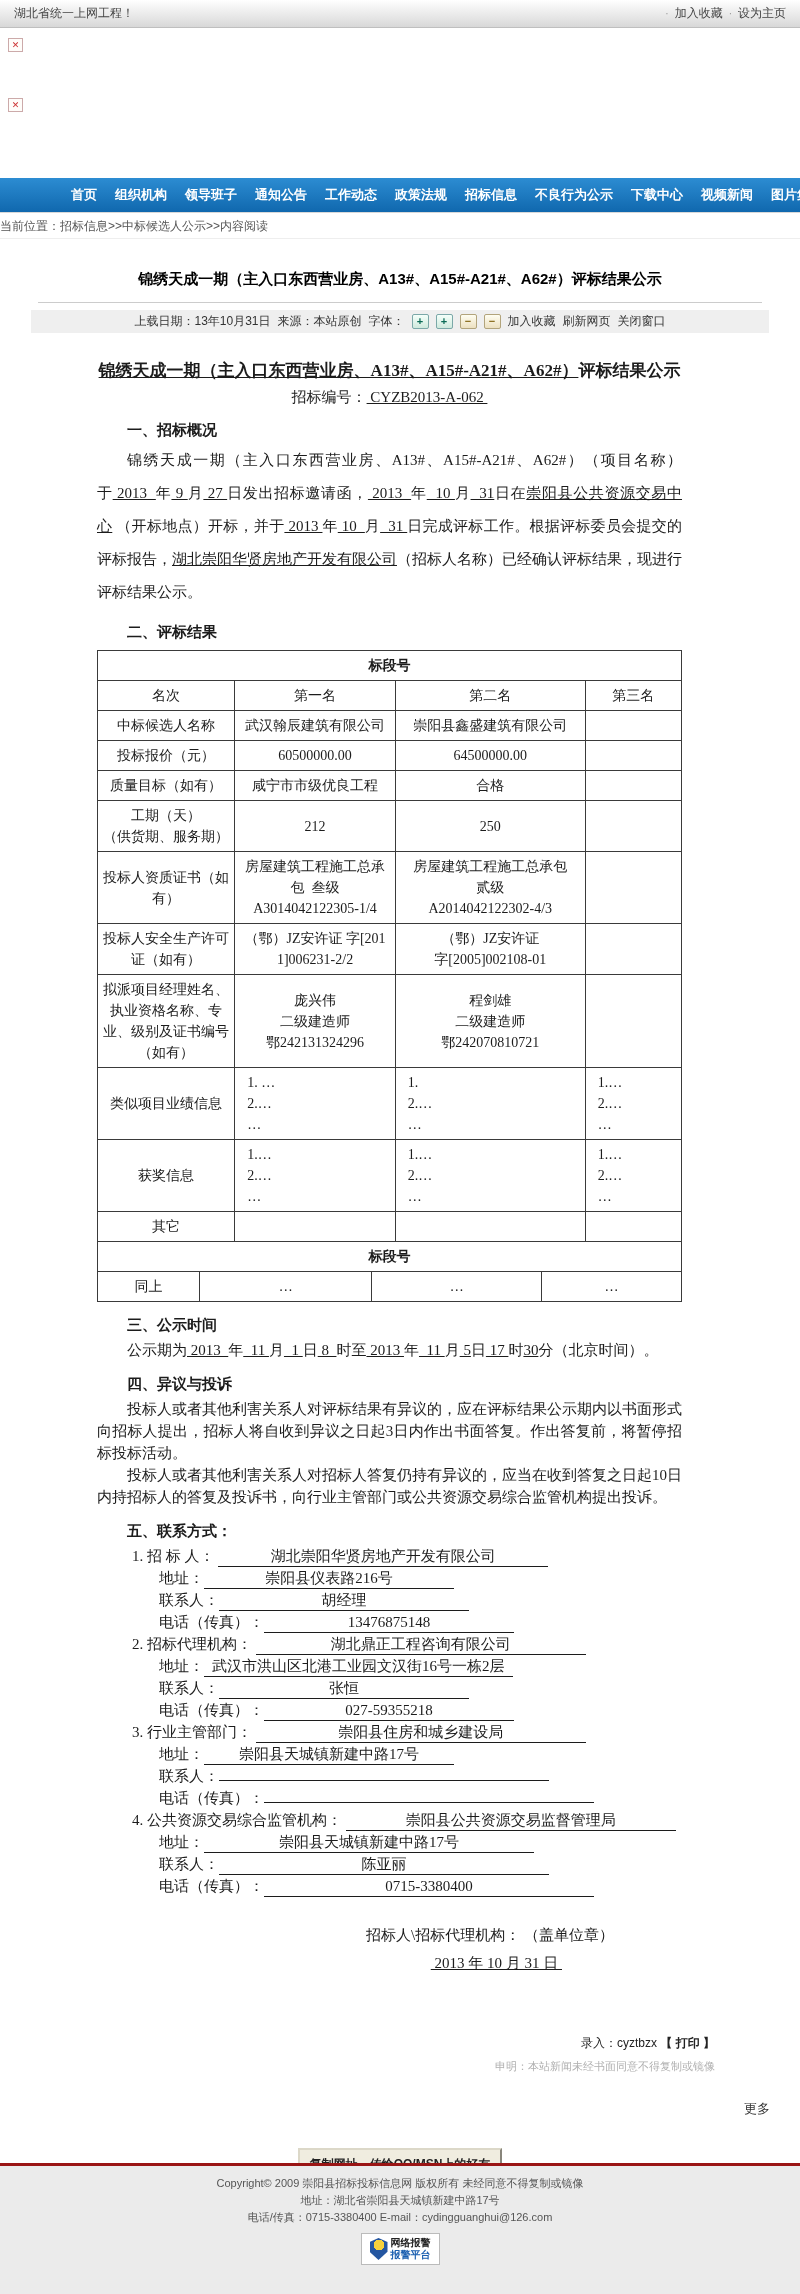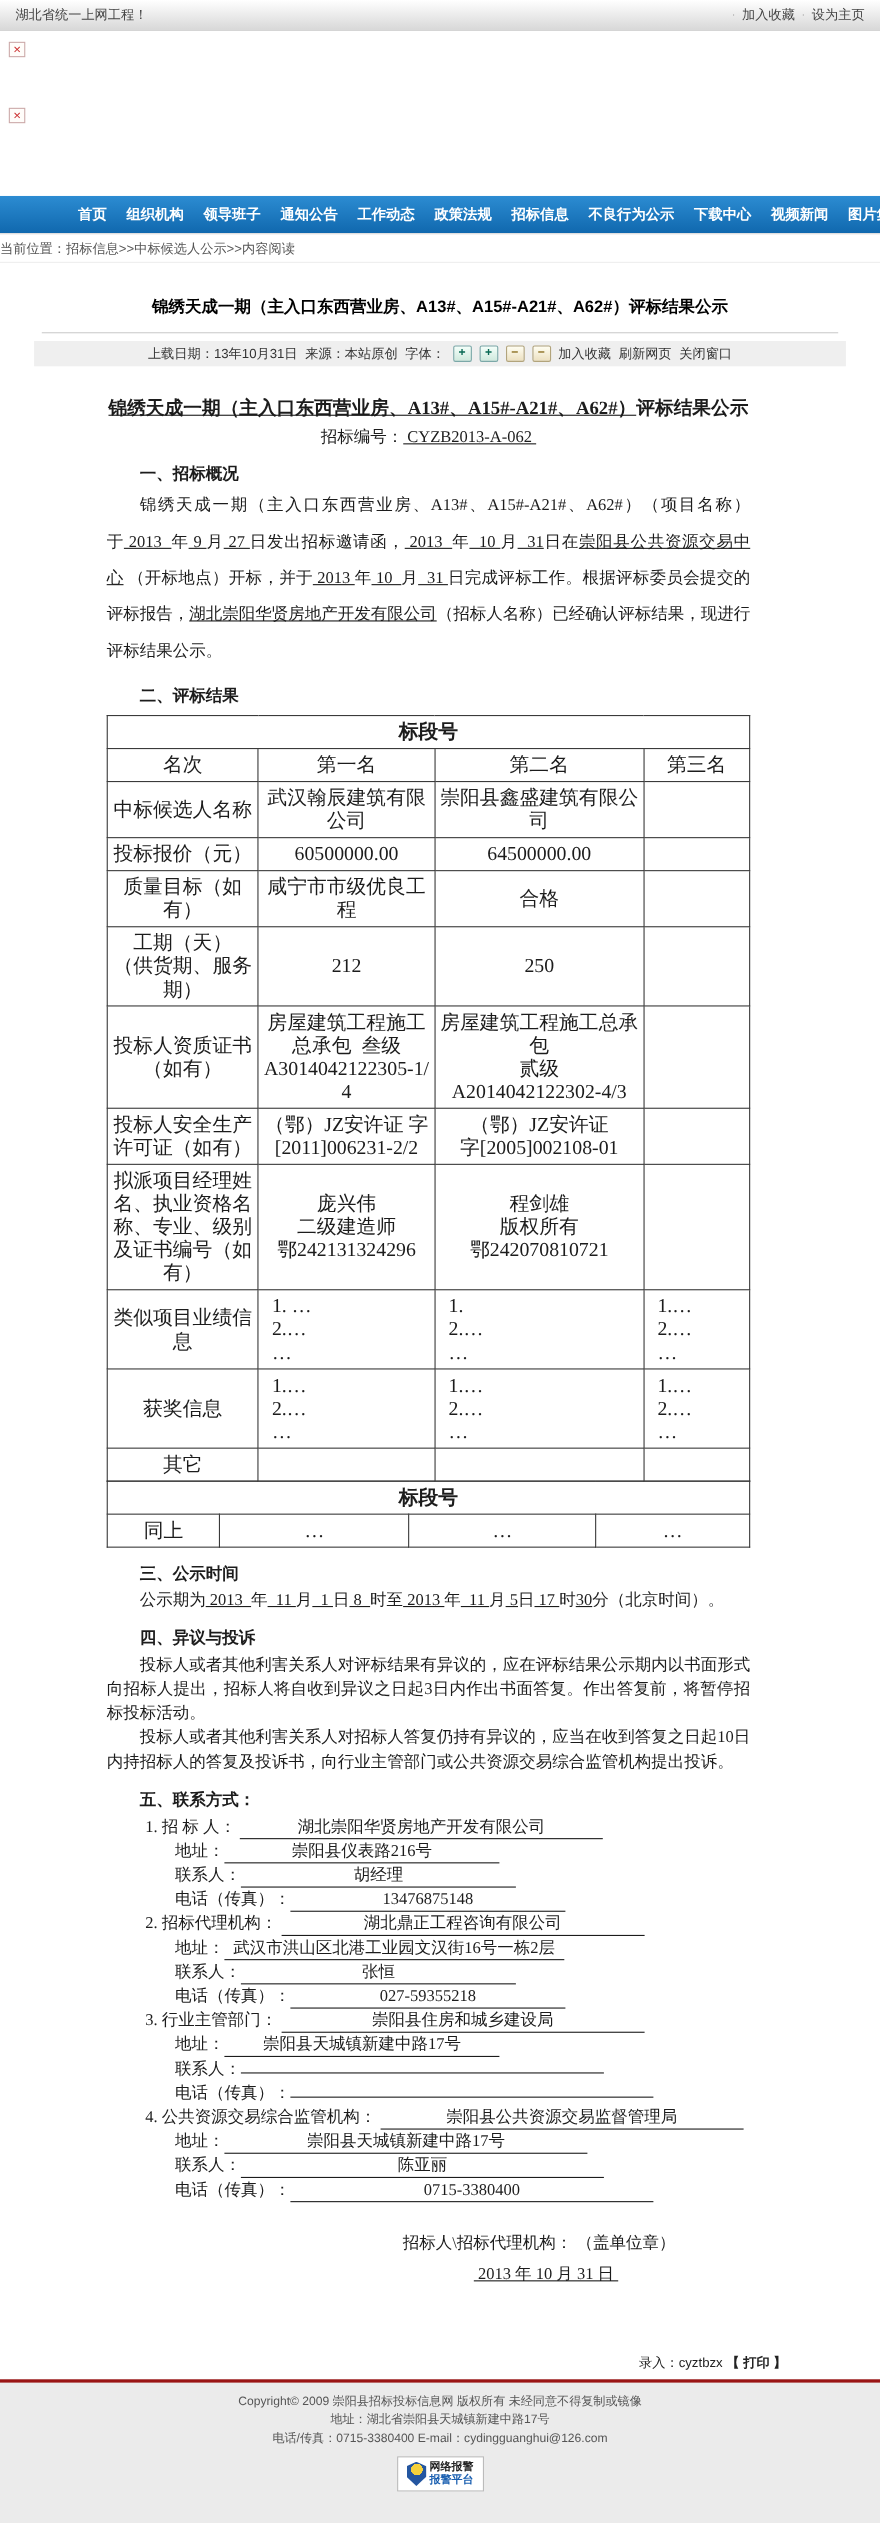--- a/index.html
+++ b/index.html
@@ -83,21 +83,21 @@
   .u { text-decoration: underline; }
   .h2 { font-weight: bold; font-size: 15px; margin: 14px 0 4px; text-indent: 2em; }
   .para1 { line-height: 33px; text-align: justify; text-indent: 2em; }
   .para { line-height: 22px; text-align: justify; text-indent: 2em; }
   
   table.btable { border-collapse: collapse; width: 100%; table-layout: fixed; margin-top: 8px; }
   table.btable2 { margin-top: -1px; }
   .btable td {
     border: 1px solid #3a3a3a; padding: 4px 4px;
     text-align: center; vertical-align: middle;
-    font-size: 18px; line-height: 21px; white-space: pre-line;
+    font-size: 14px; line-height: 21px; white-space: pre-line;
     word-break: break-all;
   }
   .btable td.lt { text-align: left; padding-left: 12px; }
   .bold { font-weight: bold; }
   
   .c-line { line-height: 22px; }
   .c-head { padding-left: 35px; }
   .c-sub  { padding-left: 62px; }
   .fill {
     display: inline-block; border-bottom: 1px solid #1c1c1c;
@@ -265,21 +265,21 @@
         <td>（鄂）JZ安许证
 字[2005]002108-01</td>
         <td></td>
       </tr>
       <tr>
         <td>拟派项目经理姓名、执业资格名称、专业、级别及证书编号（如有）</td>
         <td>庞兴伟
 二级建造师
 鄂242131324296</td>
         <td>程剑雄
-版权所有
+二级建造师
 鄂242070810721</td>
         <td></td>
       </tr>
       <tr>
         <td>类似项目业绩信息</td>
         <td class="lt">1. …
 2.…
 …</td>
         <td class="lt">1.
 2.…

